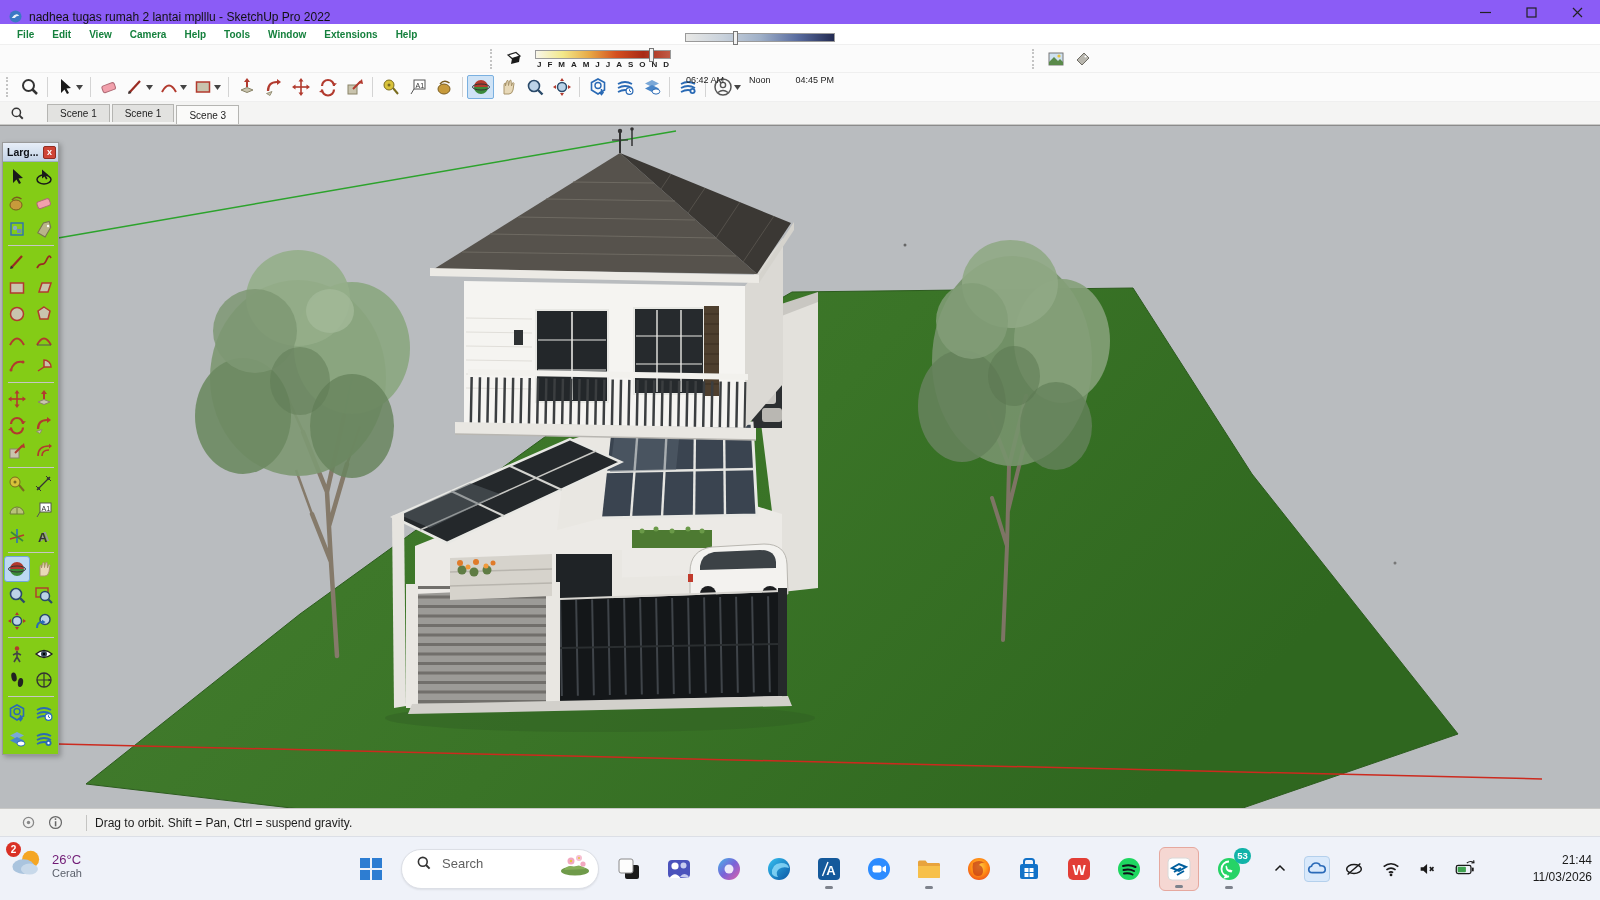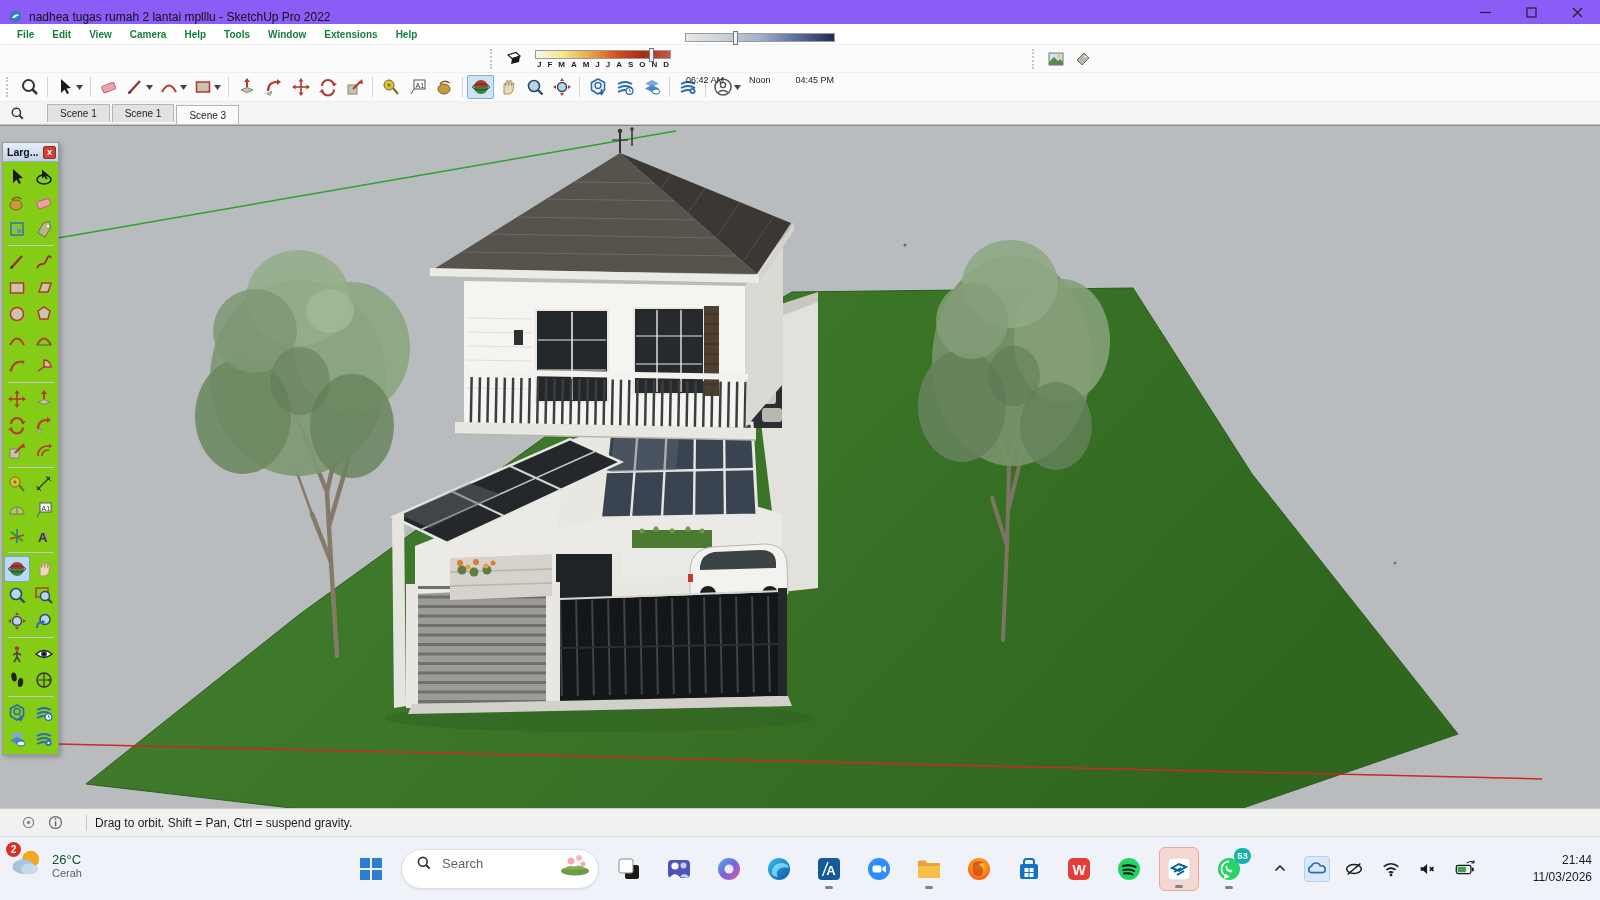--- a/index.html
+++ b/index.html
@@ -62,21 +62,21 @@
   .sb-sep { width:1px; height:16px; background:#c4c4c2; margin:0 8px 0 2px; }
   .sb-right { position:absolute; right:6px; display:flex; align-items:center; }
   .sb-meas-label { font-size:12px; color:#1c1c1c; margin:0 8px; }
   .sb-meas-input { width:232px; height:19px; border:1px solid #a6a6a4; background:#fff; font-size:11px; padding:0 4px; font-family:"Liberation Sans",sans-serif; }
 
   
   .taskbar { height:64px; background:#eff2f9; border-top:1px solid #dcdfe6; position:relative; }
   .weather { position:absolute; left:10px; top:9px; display:flex; align-items:center; }
   .weather .wico { position:relative; margin-right:8px; }
   .wbadge { position:absolute; left:-4px; top:-4px; min-width:15px; height:15px; border-radius:8px; background:#d93025; color:#fff; font-size:10px; font-weight:bold; text-align:center; line-height:15px; padding:0 2px; }
-  .wtemp { font-size:13px; color:#14532d; }
+  .wtemp { font-size:13px; color:#701a75; }
   .wcond { font-size:11px; color:#5a5f6a; }
   .tb-center { position:absolute; left:50%; top:0; transform:translateX(-50%); height:64px; display:flex; align-items:center; gap:10px; }
   .tb-app { width:40px; height:44px; border-radius:6px; display:flex; align-items:center; justify-content:center; position:relative; }
   .tb-app.appactive { background:#f5d7d2; border:1px solid #e6a89e; }
   .tb-app .runpill { position:absolute; bottom:2px; left:50%; transform:translateX(-50%); width:8px; height:3px; border-radius:2px; background:#7d828c; }
   .tb-app .appbadge { position:absolute; right:-2px; top:1px; min-width:17px; height:16px; border-radius:9px; background:#12b3a8; color:#fff; font-size:9.5px; font-weight:bold; text-align:center; line-height:16px; padding:0 2px; }
   .searchpill { width:198px; height:40px; border-radius:20px; background:#fff; border:1px solid #dcdfe6; box-shadow:0 1px 2px rgba(0,0,0,.08); display:flex; align-items:center; padding:0 6px 12px 14px; }
   .searchpill .stext { font-size:13px; color:#606060; margin-left:10px; flex:1; }
   .tray { position:absolute; right:122px; top:0; height:64px; display:flex; align-items:center; gap:11px; }
   .trayico { display:flex; align-items:center; justify-content:center; width:26px; height:26px; border-radius:4px; }

